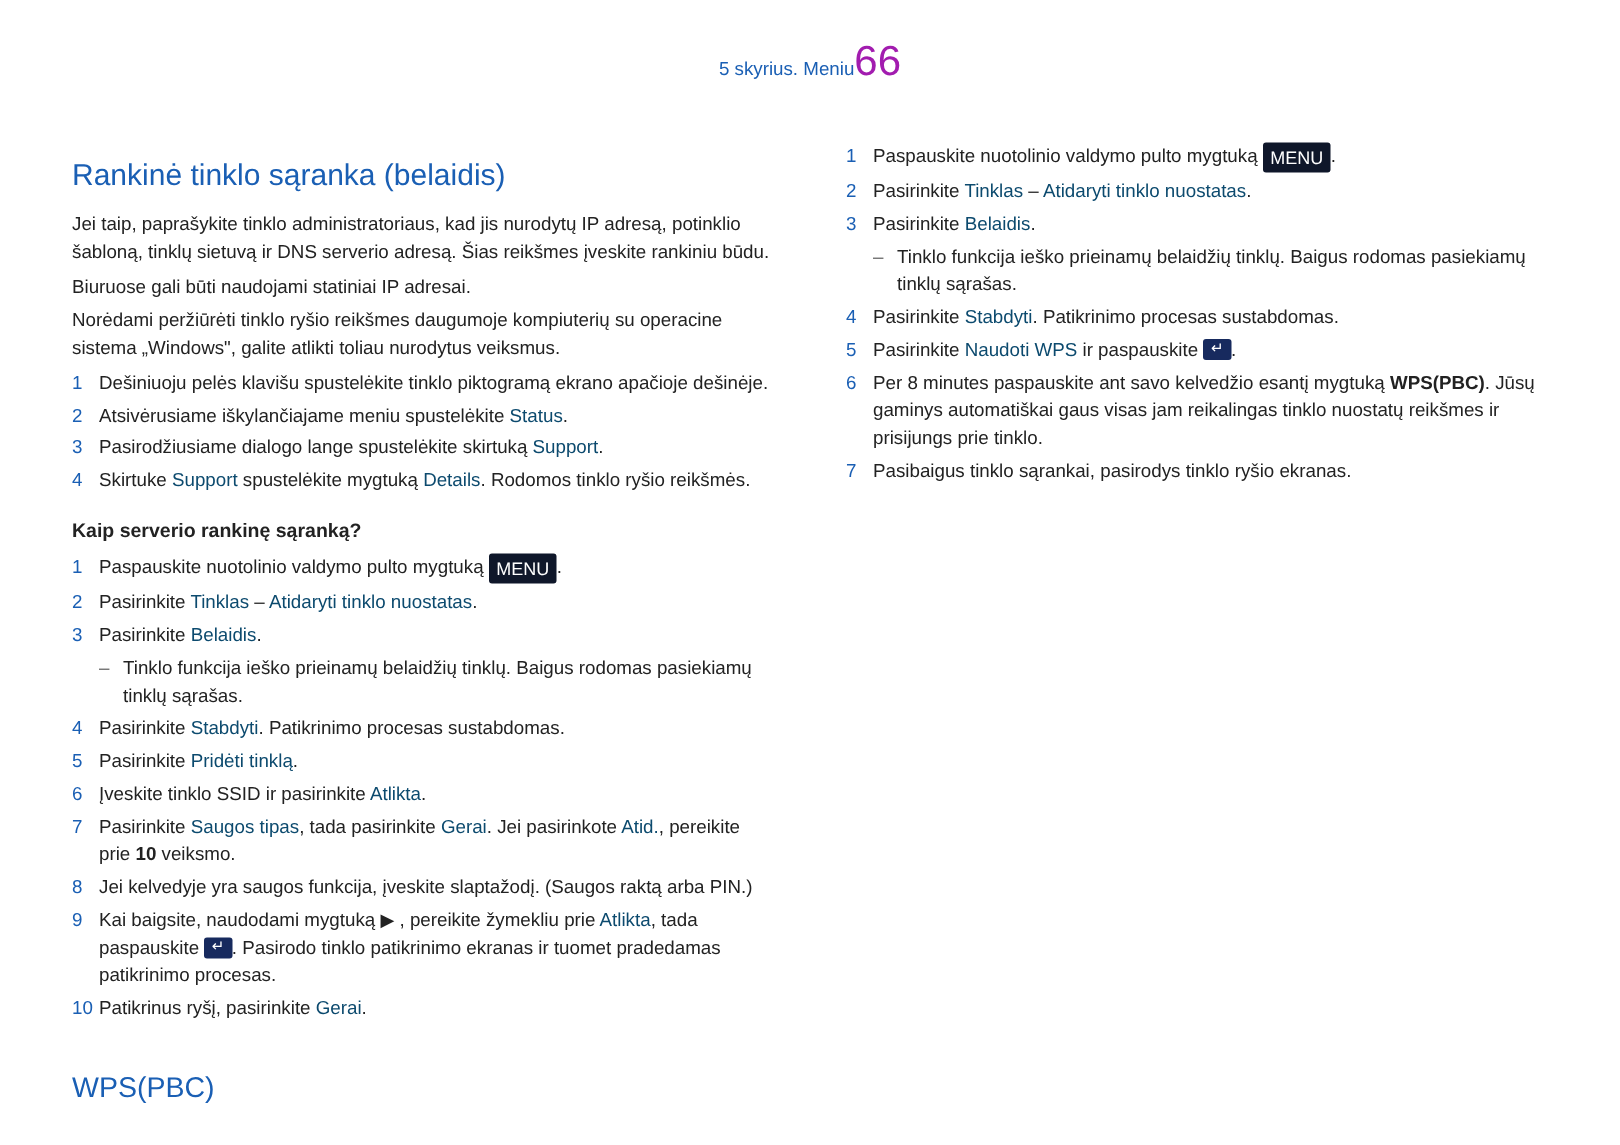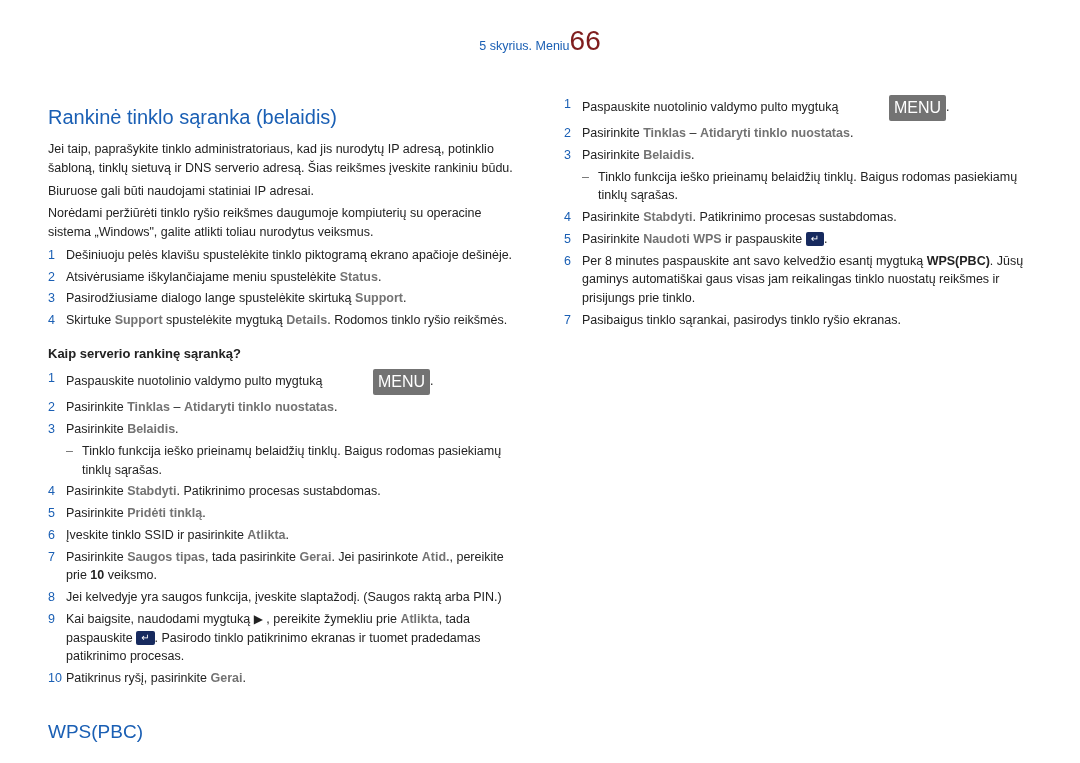--- a/index.html
+++ b/index.html
@@ -15,21 +15,21 @@
     display: flex;
     justify-content: center;
     align-items: baseline;
     margin-bottom: 30px;
   }
   .chapter {
     color: #1a5fb4;
     font-size: 12.5px;
   }
   .page-number {
-    color: #7f1d1d;
+    color: #a21caf;
     font-size: 28px;
     font-weight: 300;
   }
   .columns {
     display: flex;
     gap: 48px;
   }
   .col {
     flex: 1;
     min-width: 0;
@@ -49,22 +49,21 @@
   h3.sub {
     color: #222;
     font-size: 13px;
     font-weight: 600;
     margin: 14px 0 6px 0;
   }
   p {
     margin: 4px 0;
   }
   .accent {
-    color: #737373;
-    font-weight: bold;
+    color: #0c4a6e;
   }
   .li {
     display: flex;
     margin: 3px 0;
   }
   .li .idx {
     color: #1a5fb4;
     width: 18px;
     flex-shrink: 0;
   }
@@ -75,27 +74,26 @@
     display: flex;
     margin: 3px 0 3px 18px;
   }
   .dash .dmark {
     width: 16px;
     flex-shrink: 0;
     color: #666;
   }
   .menu-badge {
     display: inline-block;
-    background: #737373;
+    background: #0f172a;
     color: #fff;
-    font-size: 16px;
+    font-size: 12px;
     padding: 1px 5px;
     border-radius: 2px;
     vertical-align: middle;
-    margin-left: 47px;
   }
   .enter-badge {
     display: inline-block;
     background: #172a5e;
     color: #fff;
     font-size: 10px;
     padding: 0px 5px;
     border-radius: 2px;
     vertical-align: middle;
     line-height: 14px;

